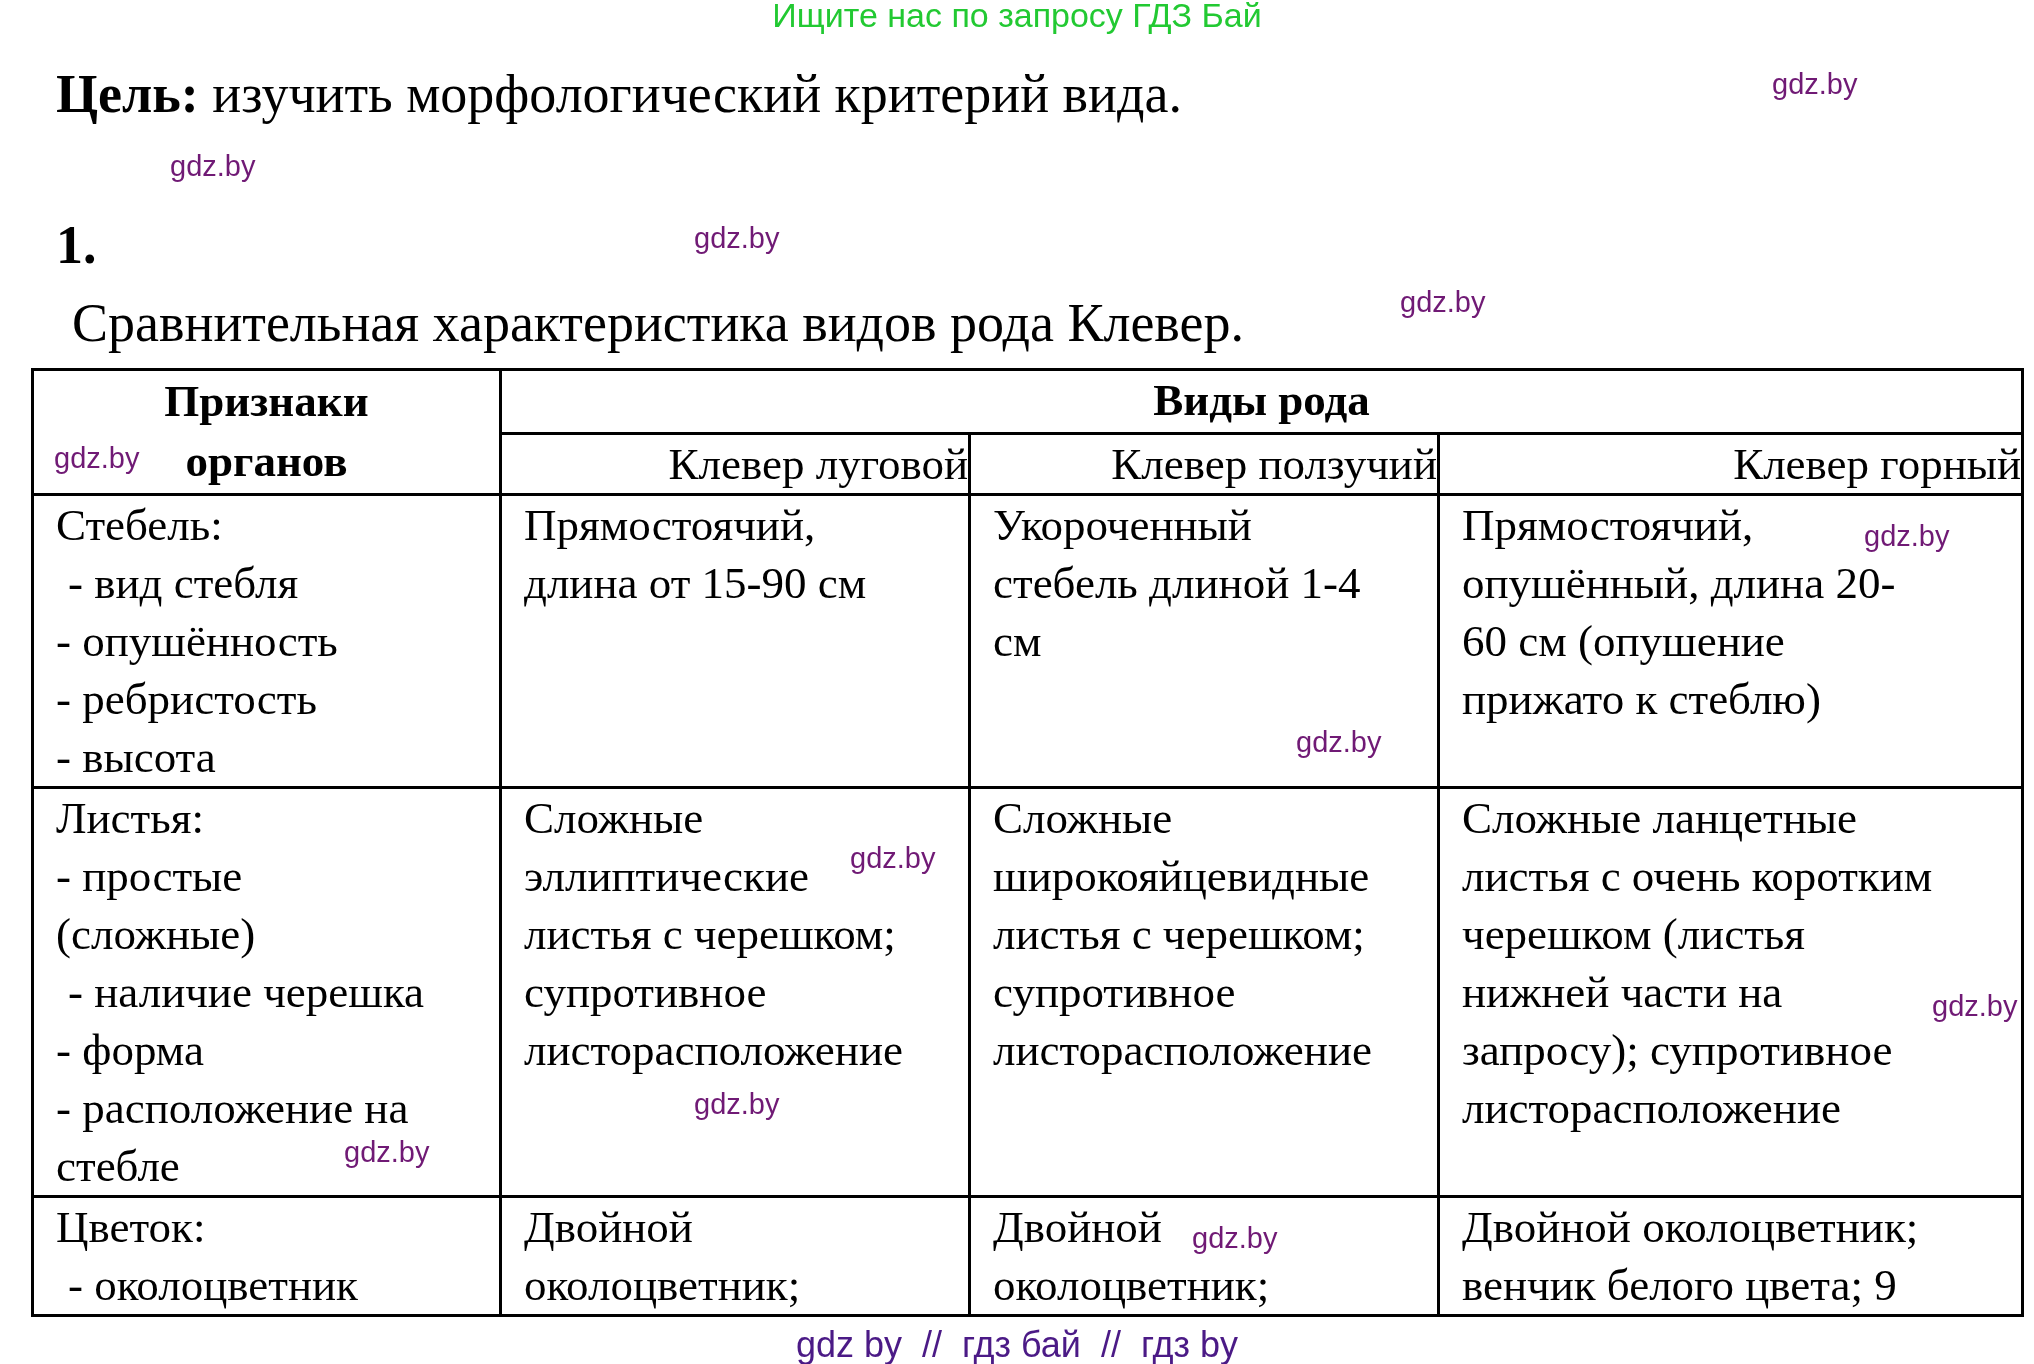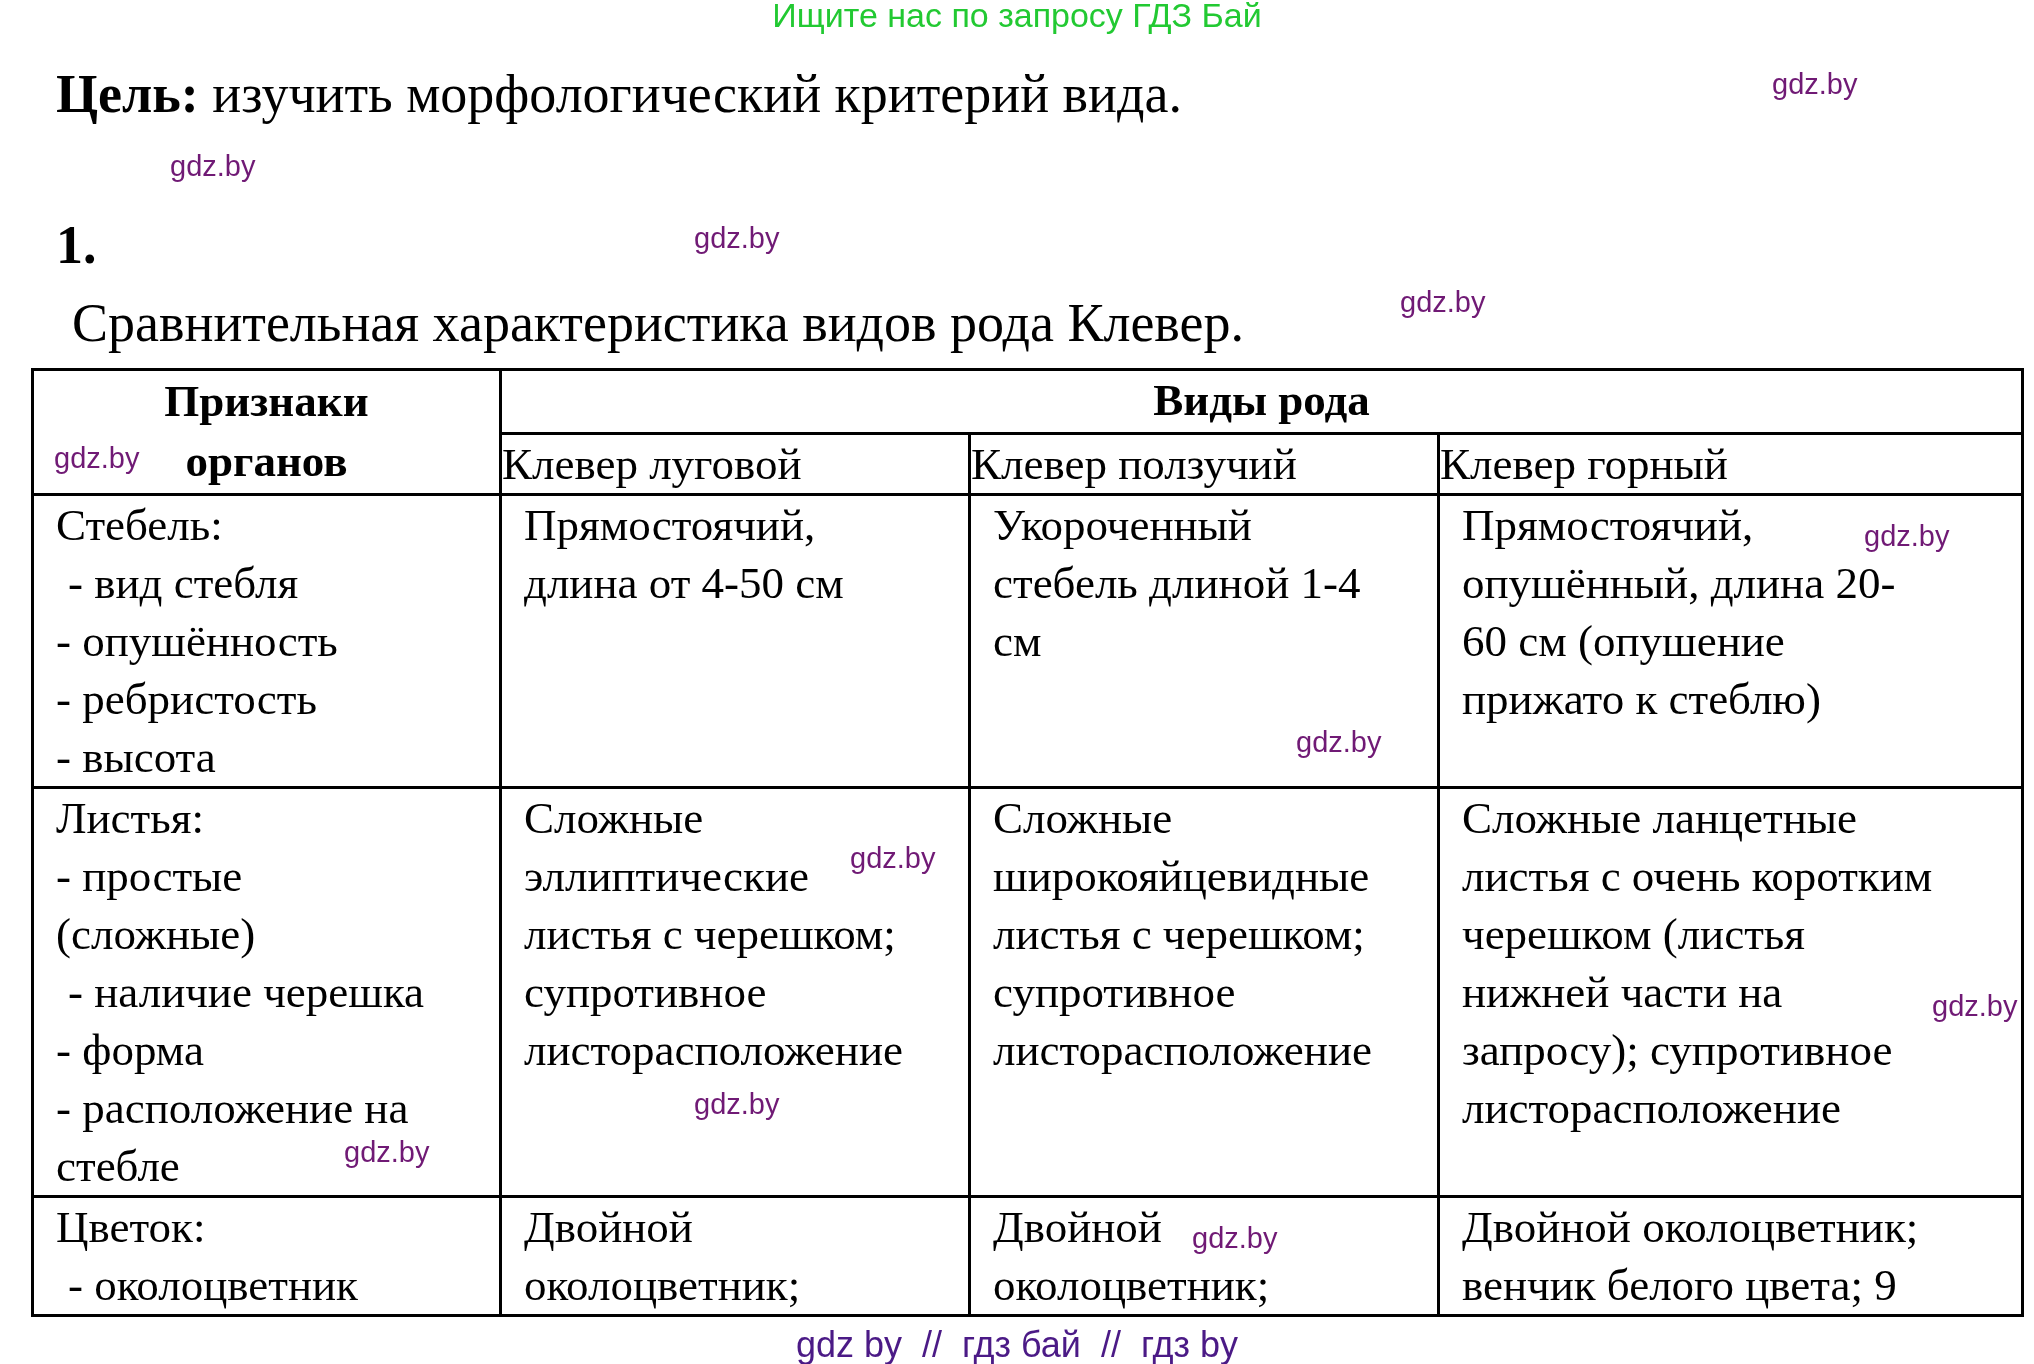--- a/index.html
+++ b/index.html
@@ -13,21 +13,21 @@
   .num { left:56px; top:214px; font-size:54px; font-weight:bold; }
   .caption { left:72px; top:292px; font-size:54px; white-space:nowrap; }
   .wm { font-family:"Liberation Sans", sans-serif; font-size:29px; color:#701a75; white-space:nowrap; }
   .footer { left:0; width:2034px; top:1324px; text-align:center;
             font-family:"Liberation Sans", sans-serif; font-size:36px; color:#4b1a86; white-space:pre; }
 
   table.grid { position:absolute; left:31px; top:368px; width:1990px; border-collapse:collapse; table-layout:fixed; }
   table.grid td, table.grid th { border:3px solid #000; vertical-align:top; padding:0 0 0 22px;
             font-size:45px; line-height:58px; font-weight:normal;margin-top:9px; }
   table.grid th.bold { font-weight:bold; text-align:center; padding:0; }
-  table.grid th.sub { text-align:left; padding:0; }
+  table.grid th.sub { text-align:right; padding:0; }
   .cell-line { display:block; white-space:nowrap; }
 </style>
 </head>
 <body>
 
 <div class="abs top-banner">Ищите нас по запросу ГДЗ Бай</div>
 
 <div class="abs goal"><b>Цель:</b><span> изучить морфологический критерий вида.</span></div>
 
 <div class="abs wm" style="left:1772px;top:68px;">gdz.by</div>
@@ -62,21 +62,21 @@
   <tr style="height:291px">
     <td>
       <span class="cell-line">Стебель:</span>
       <span class="cell-line" style="padding-left:12px"> - вид стебля</span>
       <span class="cell-line">- опушённость</span>
       <span class="cell-line">- ребристость</span>
       <span class="cell-line">- высота</span>
     </td>
     <td>
       <span class="cell-line">Прямостоячий,</span>
-      <span class="cell-line">длина от 4-50 см</span>
+      <span class="cell-line">длина от 15-90 см</span>
     </td>
     <td>
       <span class="cell-line">Укороченный</span>
       <span class="cell-line">стебель длиной 1-4</span>
       <span class="cell-line">см</span>
     </td>
     <td>
       <span class="cell-line">Прямостоячий,</span>
       <span class="cell-line">опушённый, длина 20-</span>
       <span class="cell-line">60 см (опушение</span>

